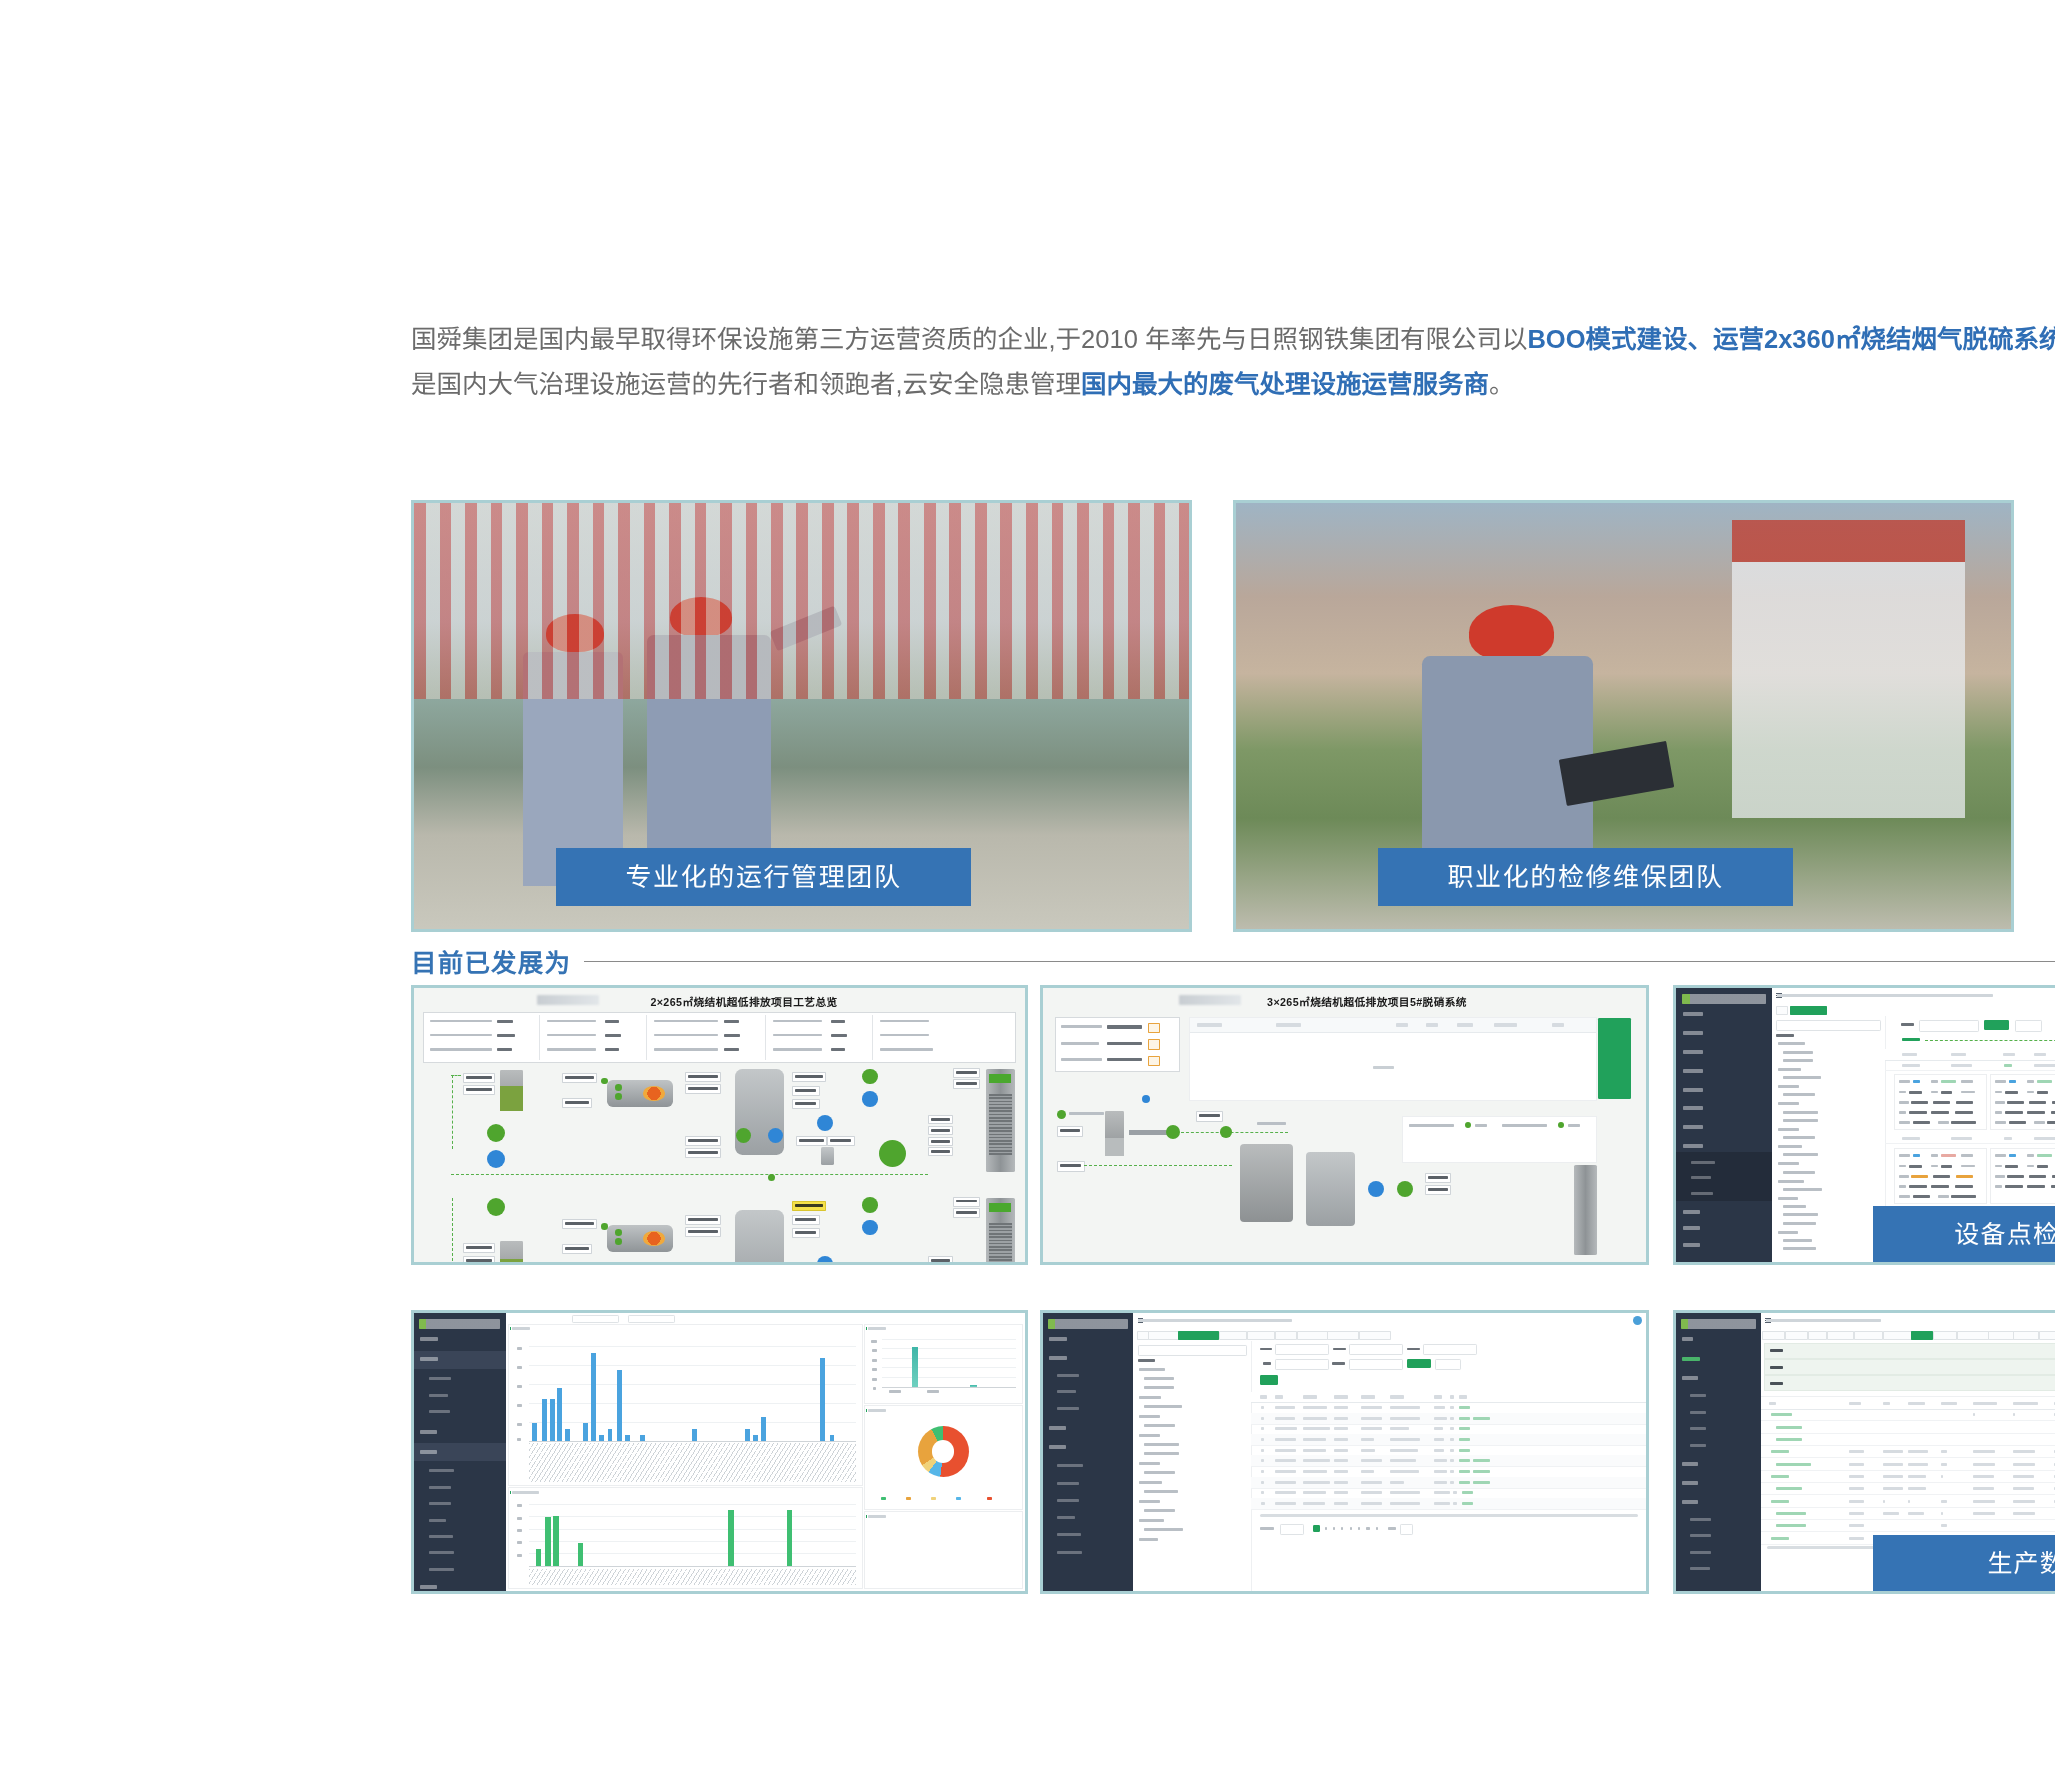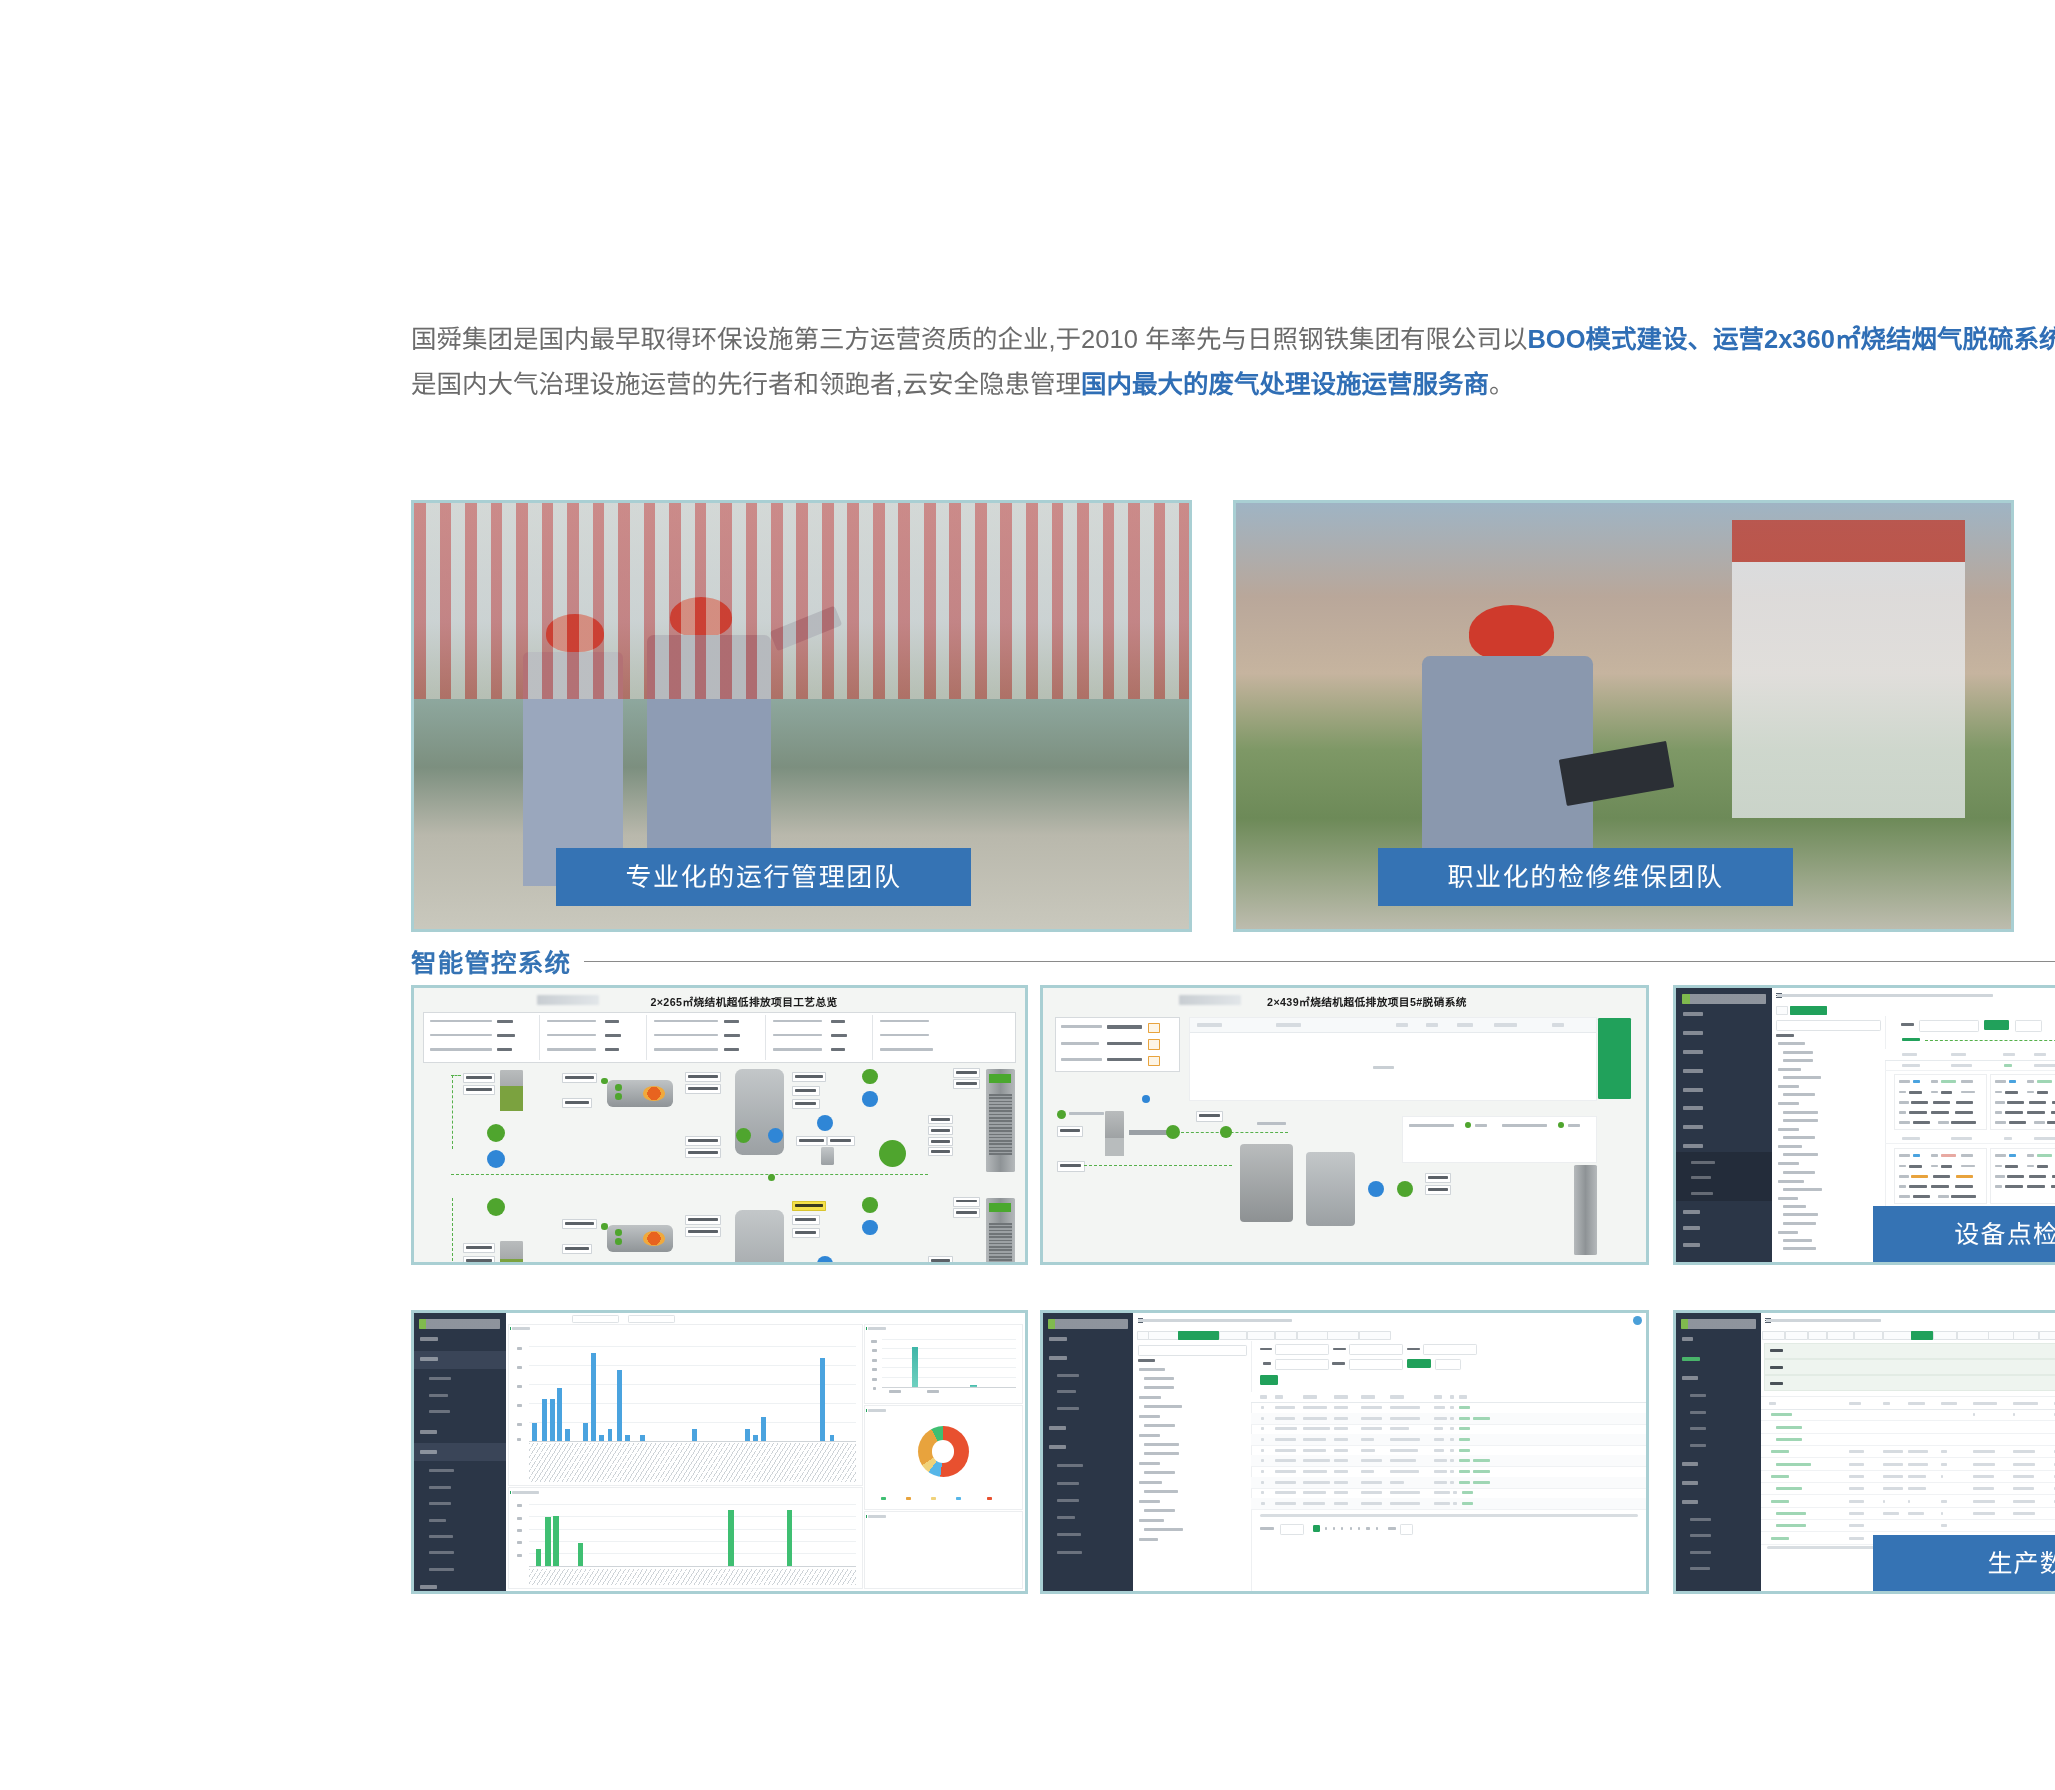--- a/index.html
+++ b/index.html
@@ -161,21 +161,21 @@
         <div style="position:absolute;left:14%;top:35%;width:13%;height:55%;background:#9aa7bd;border-radius:5.8px 5.8px 0 0;"></div>
         <div style="position:absolute;left:30%;top:31%;width:16%;height:59%;background:#8e9cb4;border-radius:6.6px 6.6px 0 0;"></div>
         <div style="position:absolute;left:46%;top:27%;width:9%;height:5%;background:#8e9cb4;transform:rotate(-22deg);border-radius:3.3px;"></div>
       </div>
       <div class="hero-cap">专业化的运行管理团队</div>
     </div>
 
   </div>
 
   <div class="sec-head">
-    <div class="sec-title">智能管控系统</div>
+    <div class="sec-title">目前已发展为</div>
     <div class="sec-rule"></div>
   </div>
 
   <div class="grid">
 
     <div class="shot" style="left:0;top:0;width:617px;height:280px;">
       <div class="inner">
         <div class="scada">
           <div class="scada-blur" style="left:123px;"></div>
           <div class="scada-title" style="padding-left:49px;">2×265㎡烧结机超低排放项目工艺总览</div>
@@ -376,21 +376,21 @@
 
           </div>
         </div>
       </div>
     </div>
 
     <div class="shot" style="left:629px;top:0;width:609px;height:280px;">
       <div class="inner">
         <div class="scada">
           <div class="scada-blur" style="left:136px;"></div>
-          <div class="scada-title" style="padding-left:45px;">2×439㎡烧结机超低排放项目5#脱硝系统</div>
+          <div class="scada-title" style="padding-left:45px;">3×265㎡烧结机超低排放项目5#脱硝系统</div>
 
           <div class="kpi-box" style="left:12.3px;top:29px;width:123px;height:53px;">
             <div class="kpi-line" style="left:5px;top:7.4px;width:41px;"></div>
               <div class="kpi-num" style="left:51px;top:7.4px;width:35px;"></div>
             <div style="position:absolute;left:92px;top:5px;width:10px;height:8.2px;border:0.4px solid #e8a33d;border-radius:0.8px;background:#fdf5e6;"></div>
             <div class="kpi-line" style="left:5px;top:24px;width:38px;"></div>
               <div class="kpi-num" style="left:51px;top:24px;width:35px;"></div>
             <div style="position:absolute;left:92px;top:21.4px;width:10px;height:8.2px;border:0.4px solid #e8a33d;border-radius:0.8px;background:#fdf5e6;"></div>
             <div class="kpi-line" style="left:5px;top:40px;width:41px;"></div>
               <div class="kpi-num" style="left:51px;top:40px;width:35px;"></div>

